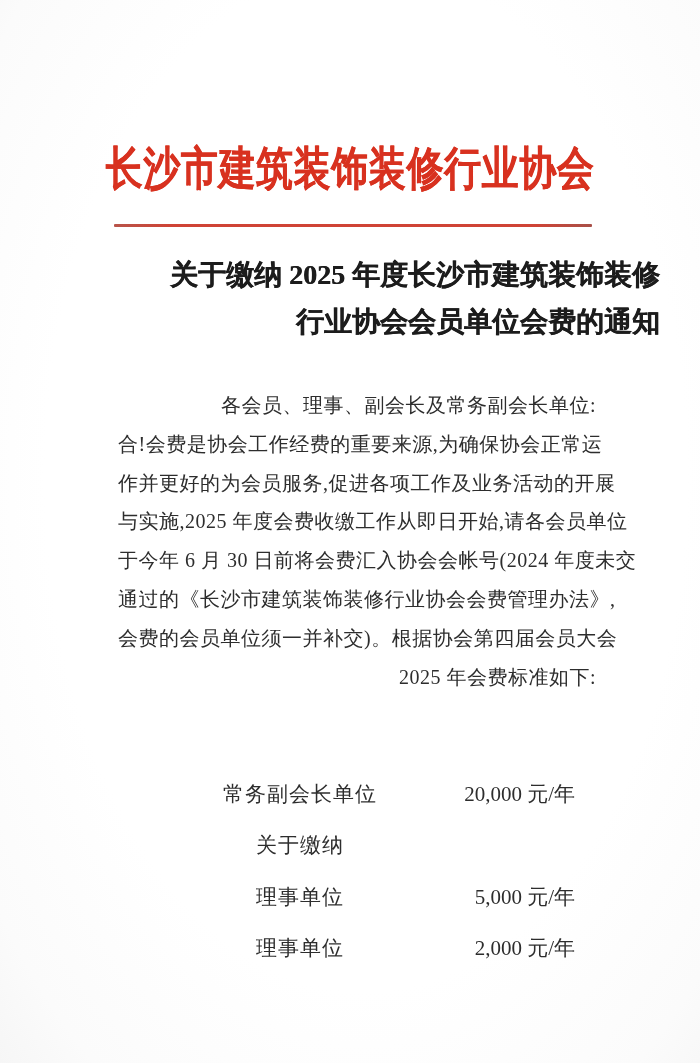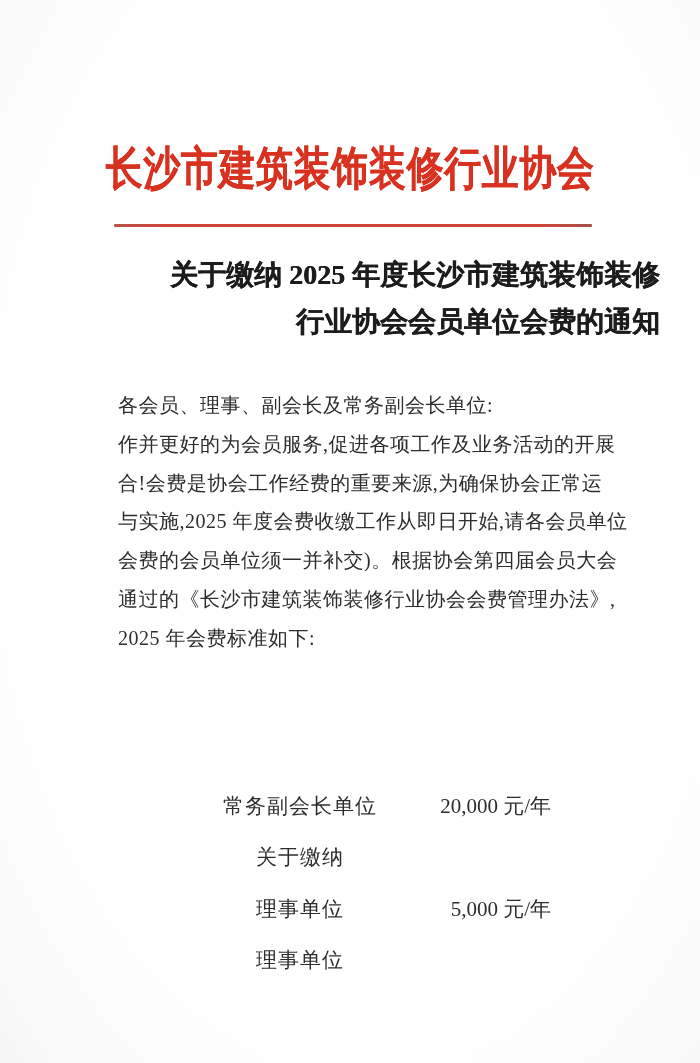--- a/index.html
+++ b/index.html
@@ -58,35 +58,37 @@
     position: absolute;
     top: 386px;
     left: 118px;
     width: 478px;
     font-size: 20px;
     line-height: 38.8px;
   }
   .doc-line {
     white-space: nowrap;
     letter-spacing: 0.5px;
+    text-align: right;
   }
   .doc-line.indent {
     text-indent: 2em;
   }
   .fee-table {
     position: absolute;
     top: 768px;
     left: 118px;
     width: 474px;
     font-size: 21px;
   }
   .fee-row {
     display: flex;
-    align-items: flex-end;
+    align-items: center;
     height: 51.5px;
+    gap: 24px;
   }
   .fee-label {
     margin-left: 57px;
     width: 250px;
     text-align: center;
     letter-spacing: 1px;
   }
   .fee-amount {
     width: 126px;
     text-align: right;
@@ -102,38 +104,40 @@
 
   <div class="red-rule"></div>
 
   <div class="notice-title">
     <div class="notice-title-line">关于缴纳 2025 年度长沙市建筑装饰装修</div>
     <div class="notice-title-line">行业协会会员单位会费的通知</div>
   </div>
 
   <div class="doc-body">
     <div class="doc-line">各会员、理事、副会长及常务副会长单位:</div>
+    <div class="doc-line">合!会费是协会工作经费的重要来源,为确保协会正常运</div>
     <div class="doc-line">作并更好的为会员服务,促进各项工作及业务活动的开展</div>
-    <div class="doc-line">合!会费是协会工作经费的重要来源,为确保协会正常运</div>
     <div class="doc-line">与实施,2025 年度会费收缴工作从即日开始,请各会员单位</div>
+    <div class="doc-line">于今年 6 月 30 日前将会费汇入协会会帐号(2024 年度未交</div>
+    <div class="doc-line">通过的《长沙市建筑装饰装修行业协会会费管理办法》,</div>
     <div class="doc-line">会费的会员单位须一并补交)。根据协会第四届会员大会</div>
-    <div class="doc-line">通过的《长沙市建筑装饰装修行业协会会费管理办法》,</div>
     <div class="doc-line">2025 年会费标准如下:</div>
   </div>
 
   <div class="fee-table">
     <div class="fee-row">
       <div class="fee-label">常务副会长单位</div>
       <div class="fee-amount">20,000 元/年</div>
     </div>
     <div class="fee-row">
       <div class="fee-label">关于缴纳</div>
     </div>
     <div class="fee-row">
       <div class="fee-label">理事单位</div>
       <div class="fee-amount">5,000 元/年</div>
     </div>
     <div class="fee-row">
       <div class="fee-label">理事单位</div>
+      <div class="fee-amount">2,000 元/年</div>
     </div>
   </div>
 
 </div>
 
 </body></html>

